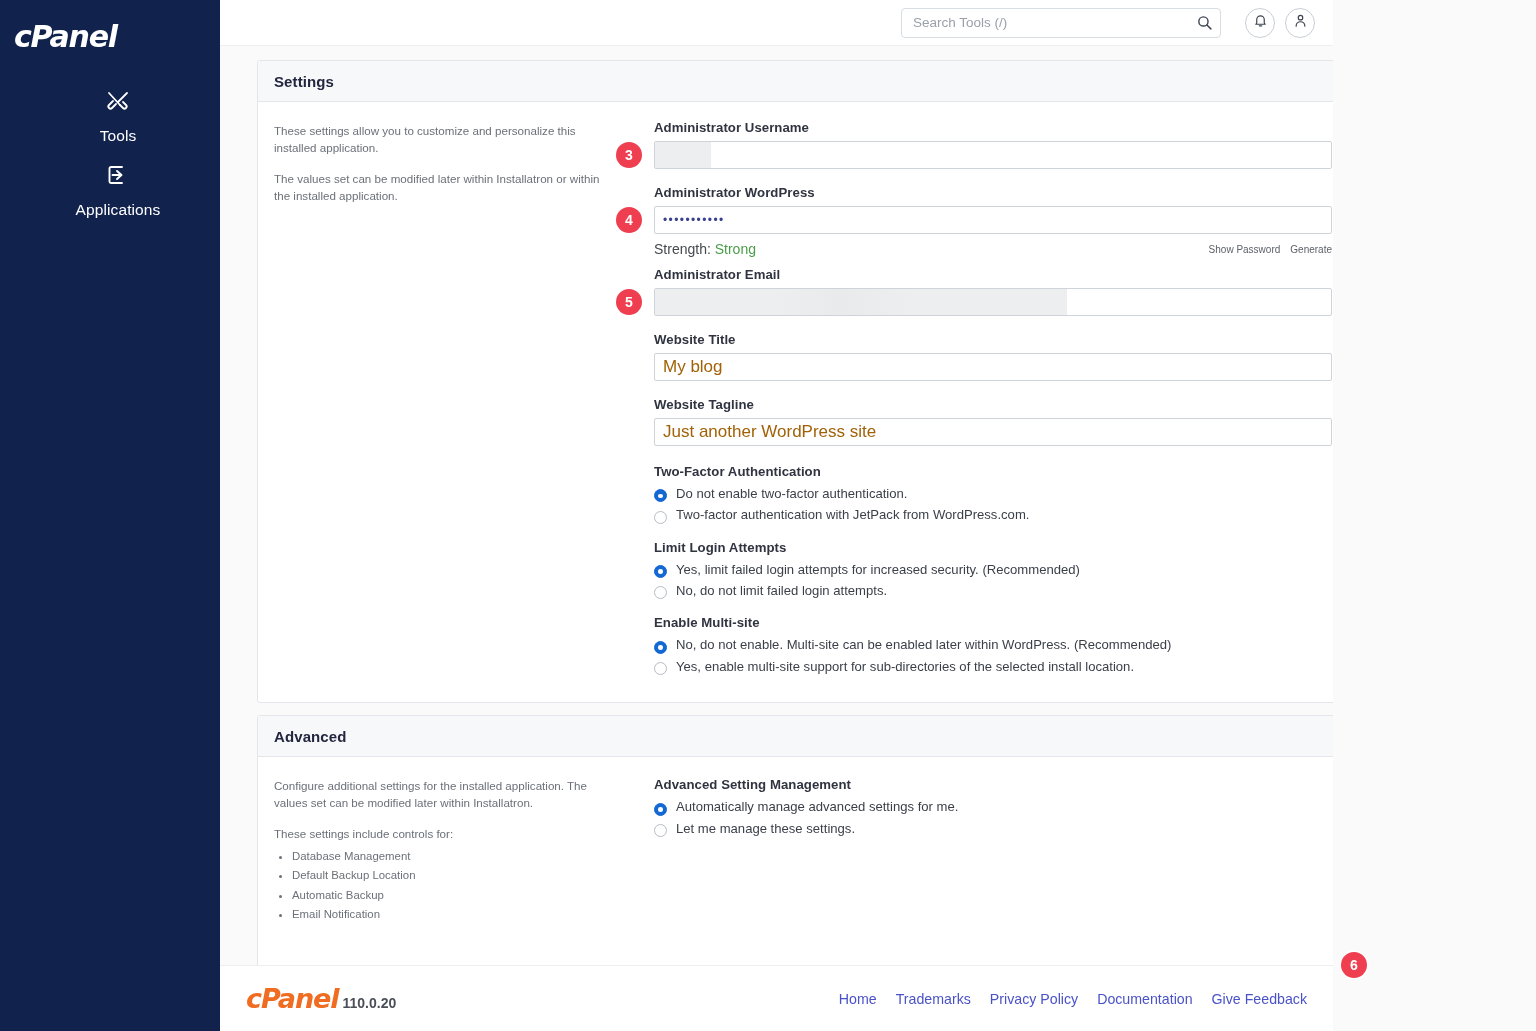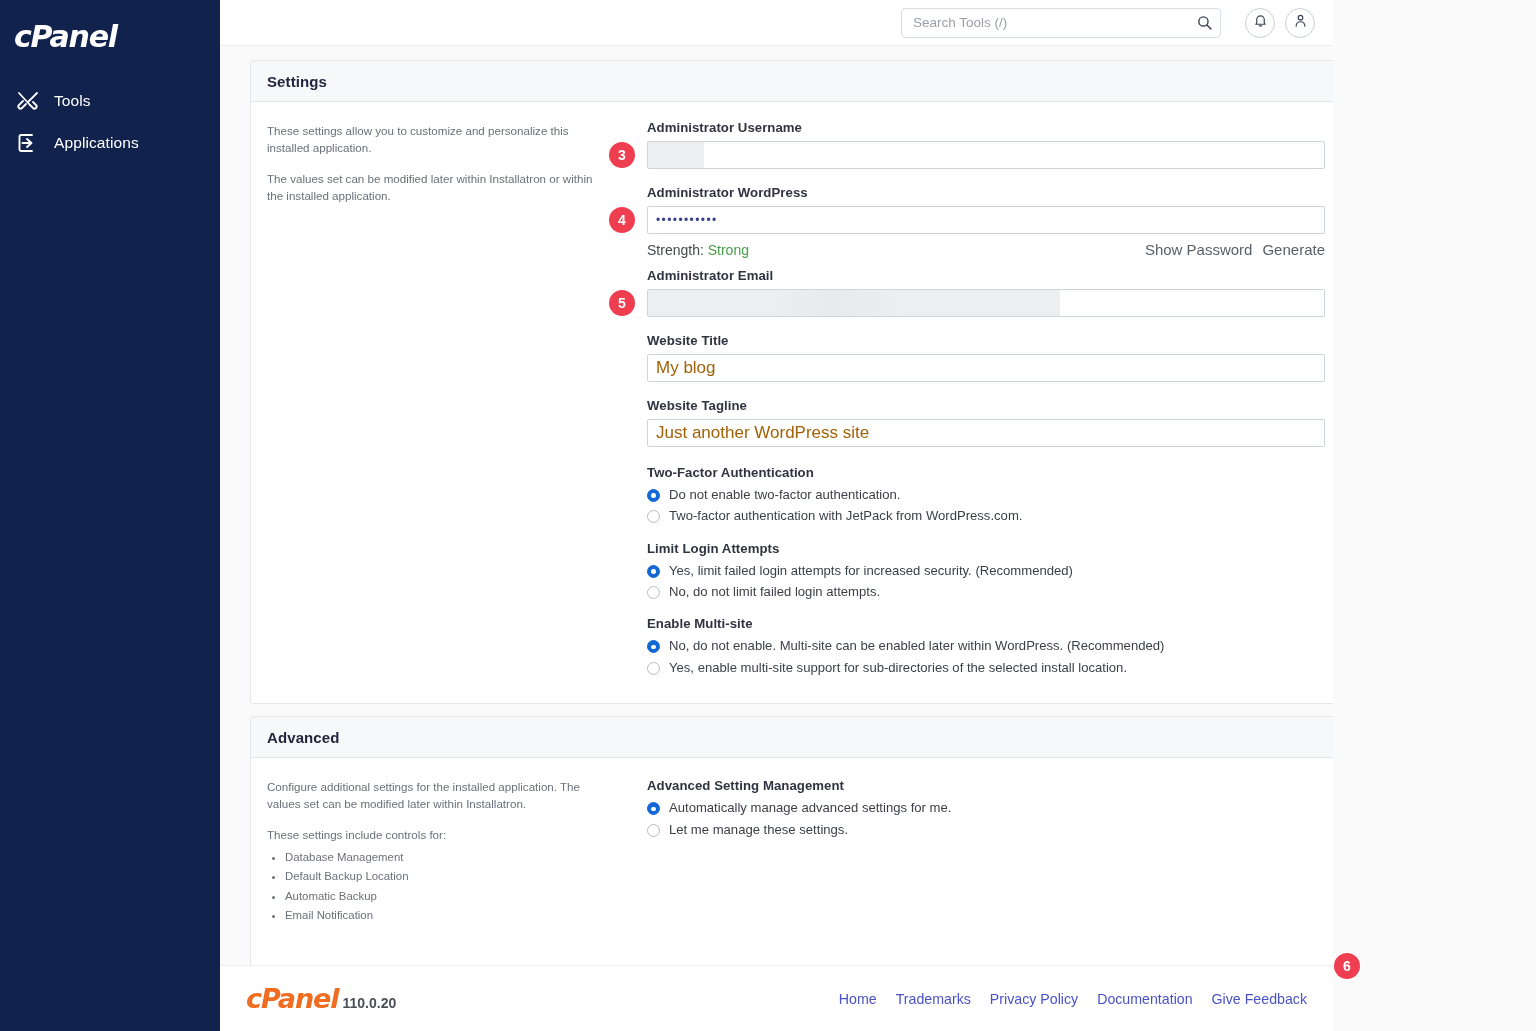--- a/index.html
+++ b/index.html
@@ -30,20 +30,21 @@
     letter-spacing: -1.2px;
     color: #ffffff;
     line-height: 1;
   }
   .nav { margin-top: 28px; }
   .nav-item {
     display: flex; align-items: center;
     gap: 14px;
     padding: 9px 0 9px 16px;
     cursor: pointer;
+    flex-direction: column;
   }
   .nav-item .nav-label {
     font-size: 15.5px;
     color: #ffffff;
     letter-spacing: .1px;
   }
   .nav-icon { width: 24px; height: 24px; display:block; flex: 0 0 24px; }
 
   
   .topbar {
@@ -81,21 +82,21 @@
     background: #fff;
     display: flex; align-items: center; justify-content: center;
     margin-left: 10px;
     cursor: pointer;
     color: #3d4450;
   }
   .round-btn svg { width: 15px; height: 15px; }
 
   
   .content {
-    position: absolute; left: 228px; top: 46px;
+    position: absolute; left: 235px; top: 46px;
     width: 1181px; height: 985px;
     background: #fafafa;
     border-right: 1px solid #e9ebee;
   }
 
   .panel {
     margin: 14px 22px 0 22px;
     background: #ffffff;
     border: 1px solid #e3e6ea;
     border-radius: 3px;
@@ -175,28 +176,28 @@
 
   .pw-meta {
     display: flex; justify-content: space-between; align-items: center;
     width: 678px;
     margin-top: 7px;
   }
   .strength { font-size: 14px; color: #45494f; }
   .strength .val { color: #4a9e4a; }
   .pw-actions { display:flex; gap: 10px; }
   .link-btn {
-    font-size: 15px; color: #5a5f68; cursor: pointer;
+    font-size: 10px; color: #5a5f68; cursor: pointer;
     text-decoration: none;
   }
 
   .radio-block { margin-top: 2px; margin-bottom: 16px; }
   .radio-block .field-label { margin-bottom: 7px; }
   .radio-row {
-    display: flex; align-items: flex-start;
+    display: flex; align-items: flex-end;
     gap: 9px; margin-bottom: 5px;
     cursor: pointer;
   }
   .radio {
     width: 13px; height: 13px; border-radius: 50%;
     border: 1px solid #b7bcc4; background: #fff;
     flex: 0 0 13px; margin-top: 2px;
     position: relative;
   }
   .radio.on { border-color: #1368d4; background: #1368d4; border-width: 1px; }

